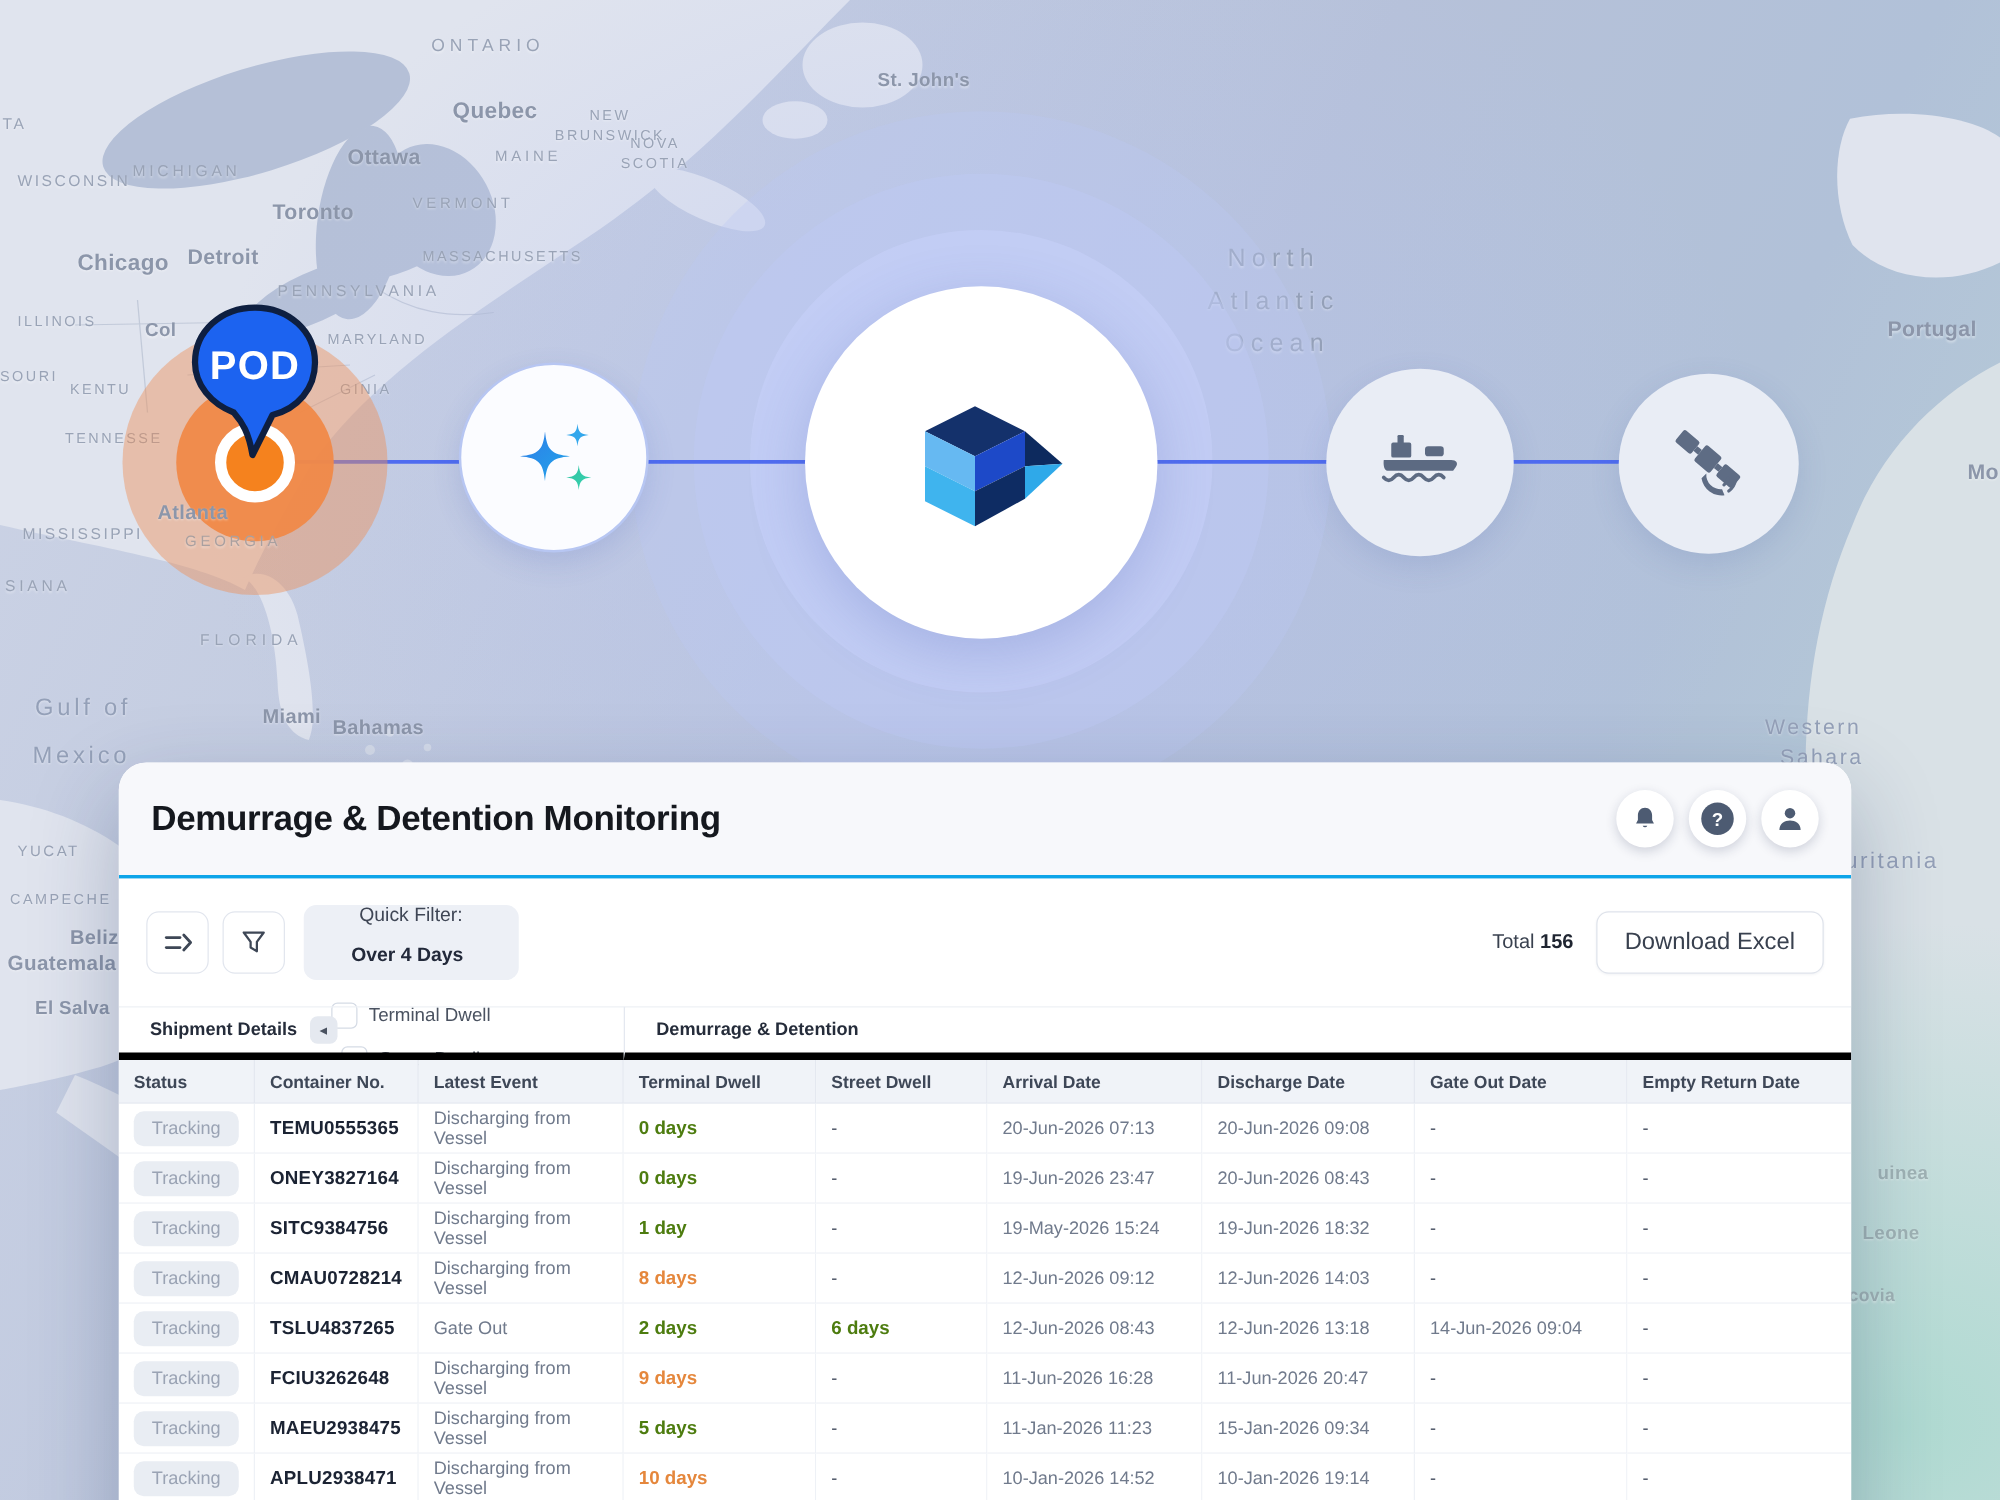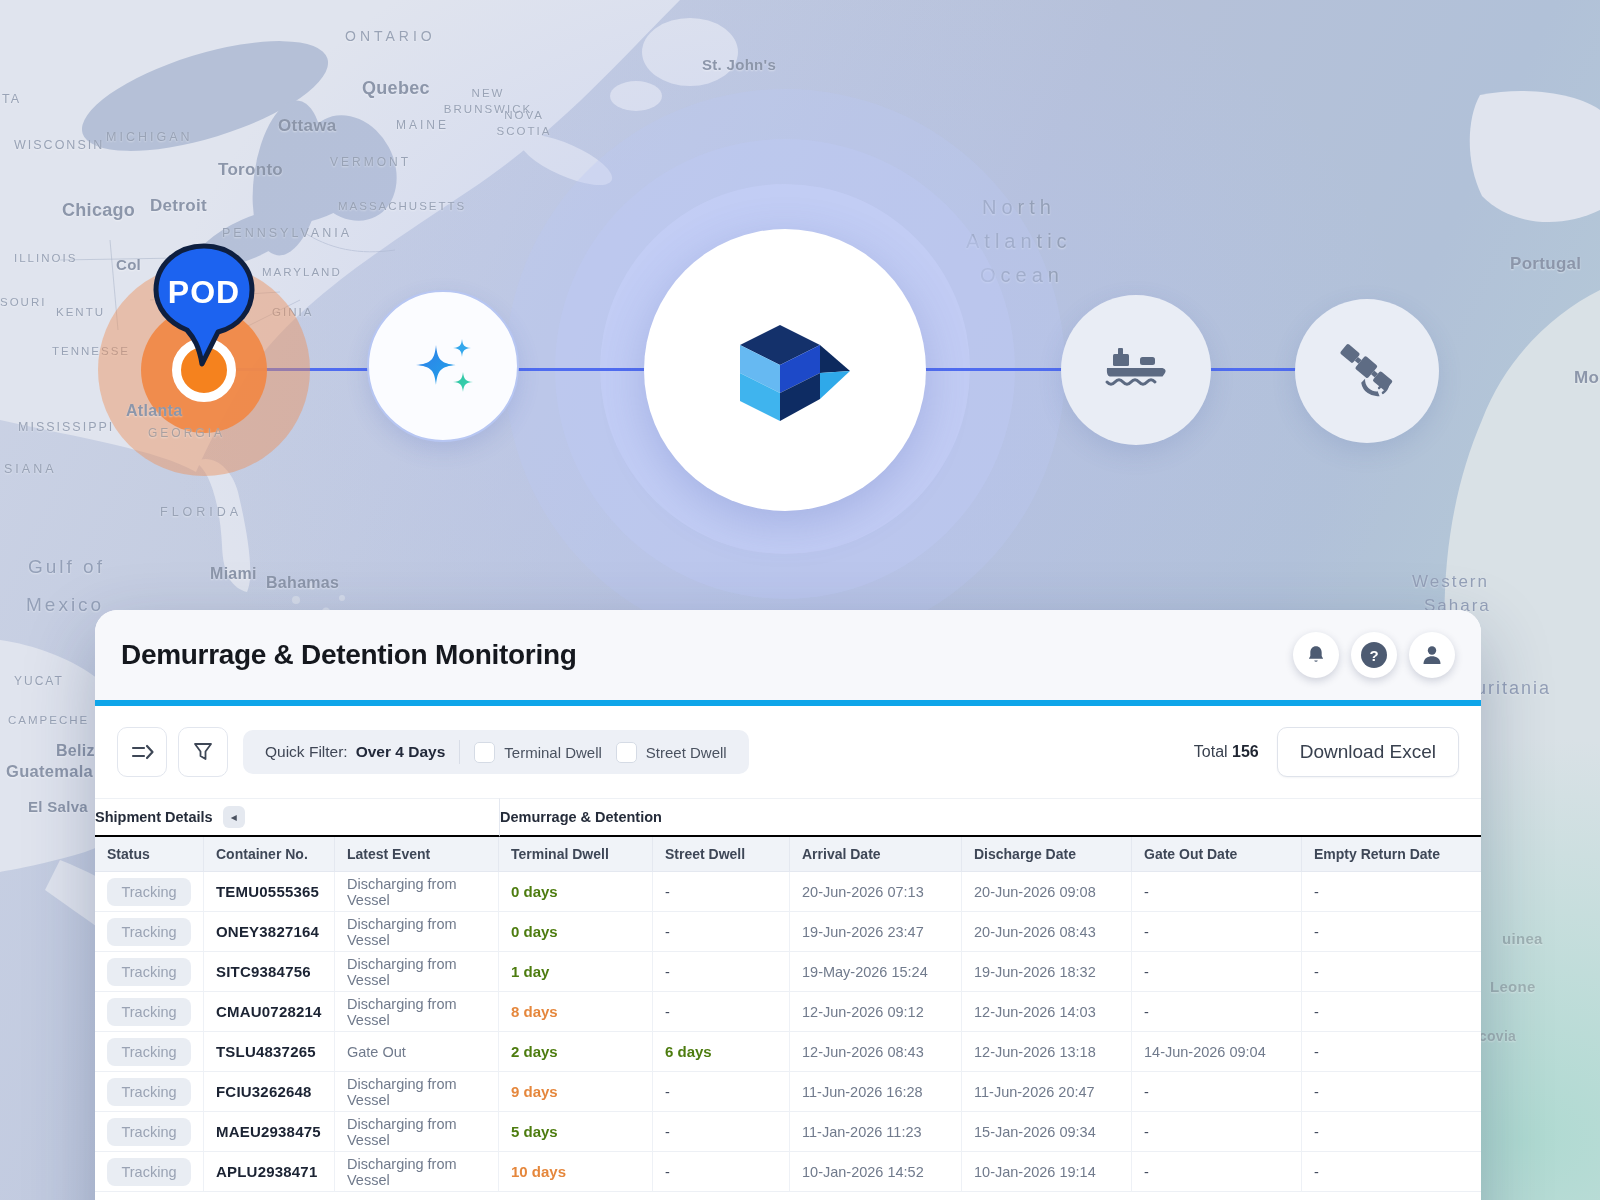--- a/index.html
+++ b/index.html
@@ -23,37 +23,37 @@
   .node-center{left:644px;top:229px;width:282px;height:282px;background:#fff;box-shadow:0 12px 44px rgba(80,100,180,.25);}
   .node-ship{left:1061px;top:295px;width:150px;height:150px;background:#e9edf5;box-shadow:0 8px 24px rgba(70,95,160,.15);}
   .node-sat{left:1295px;top:299px;width:144px;height:144px;background:#e9edf5;box-shadow:0 8px 24px rgba(70,95,160,.15);}
   .pod-halo{position:absolute;left:98px;top:264px;width:212px;height:212px;border-radius:50%;background:rgba(238,144,88,.45);z-index:3;}
   .pod-mid{position:absolute;left:141px;top:307px;width:126px;height:126px;border-radius:50%;background:rgba(240,137,72,.95);z-index:3;}
   .pod-ring{position:absolute;left:172px;top:338px;width:64px;height:64px;border-radius:50%;background:#f5821e;border:9px solid #fff;box-sizing:border-box;z-index:4;}
   .pod-pin{position:absolute;left:152px;top:242px;width:104px;height:132px;z-index:5;}
   
   .panel{position:absolute;left:95px;top:610px;width:1386px;height:660px;background:#fff;border-radius:22px;
     box-shadow:0 26px 70px rgba(25,45,90,.28);overflow:hidden;display:flex;flex-direction:column;z-index:10;}
-  .pheader{height:90px;flex:0 0 auto;background:#f7f8fb;border-bottom:6px solid #0ea5e9;display:flex;align-items:center;padding:0 26px;border-radius:22px 22px 0 0;}
+  .pheader{height:90px;flex:0 0 auto;background:#f7f8fb;border-bottom:3px solid #0ea5e9;display:flex;align-items:center;padding:0 26px;border-radius:22px 22px 0 0;}
   .ptitle{flex:1;font-size:28px;font-weight:700;color:#15181e;letter-spacing:-.3px;}
   .circ{width:46px;height:46px;border-radius:50%;background:#fff;box-shadow:0 3px 9px rgba(20,35,70,.18);display:flex;align-items:center;justify-content:center;margin-left:12px;cursor:pointer;}
   .ptoolbar{flex:0 0 auto;display:flex;align-items:center;padding:21px 22px;background:#fff;}
   .sqbtn{width:48px;height:48px;border:1px solid #e2e6ee;border-radius:10px;background:#fff;display:flex;align-items:center;justify-content:center;margin-right:11px;cursor:pointer;}
-  .qpill{display:flex;align-items:center;height:44px;background:#edf0f6;border-radius:10px;padding:0 22px;gap:14px;margin-left:4px;}
+  .qpill{display:flex;align-items:center;height:60px;background:#edf0f6;border-radius:10px;padding:0 22px;gap:14px;margin-left:4px;flex-direction:column;}
   .qlabel{font-size:15.5px;color:#3f4655;}
   .qvalue{font-size:15.5px;font-weight:700;color:#22293a;margin-left:-6px;}
   .vdiv{width:1px;height:24px;background:#d8dde7;}
   .chk{display:flex;align-items:center;gap:9px;font-size:15px;color:#4a5260;cursor:pointer;}
   .box{width:19px;height:19px;background:#fff;border:1px solid #d5dbe5;border-radius:5px;}
   .total{margin-left:auto;font-size:16px;color:#39414f;}
   .total b{color:#1f2531;font-weight:700;}
   .dl-btn{height:48px;margin-left:18px;padding:0 22px;display:flex;align-items:center;background:#fff;border:1px solid #dfe3eb;border-radius:10px;font-size:19px;color:#39414f;cursor:pointer;box-shadow:0 1px 2px rgba(20,35,70,.05);}
   
   .grp{display:grid;grid-template-columns:404px 982px;}
-  .gc{height:36px;display:flex;align-items:center;padding:0 0;font-weight:700;font-size:14.5px;color:#252c3a;border-bottom:2px solid #000000;border-top:1px solid #eef1f5;}
+  .gc{height:36px;display:flex;align-items:center;padding:0 25px;font-weight:700;font-size:14.5px;color:#252c3a;border-bottom:6px solid #000000;border-top:1px solid #eef1f5;}
   .gc2{border-left:1px solid #e4e8f0;}
   .collapse-btn{width:22px;height:22px;margin-left:10px;border-radius:6px;background:#e5e9f0;display:flex;align-items:center;justify-content:center;font-size:12px;color:#4a5260;cursor:pointer;}
   .grid{display:grid;grid-template-columns:109px 131px 164px 154px 137px 172px 170px 170px 179px;}
   .th{height:35px;display:flex;align-items:center;padding:0 12px;background:#f0f3f8;color:#3e4757;font-weight:600;font-size:14px;border-right:1px solid #e4e8f0;border-bottom:1px solid #e4e8f0;box-sizing:border-box;}
   .th:last-child{border-right:0;}
   .td{height:40px;display:flex;align-items:center;padding:0 12px;font-size:14.5px;border-right:1px solid #eef1f6;border-bottom:1px solid #edf0f5;box-sizing:border-box;background:#fff;}
   .td:last-child{border-right:0;}
   .badge{display:inline-flex;justify-content:center;width:88px;padding:6px 0;background:#e9edf3;border-radius:8px;color:#9aa3b4;font-size:14.5px;cursor:pointer;}
   .cont{font-weight:700;color:#1b2333;font-size:15px;letter-spacing:.2px;}
   .muted{color:#707a8c;}

